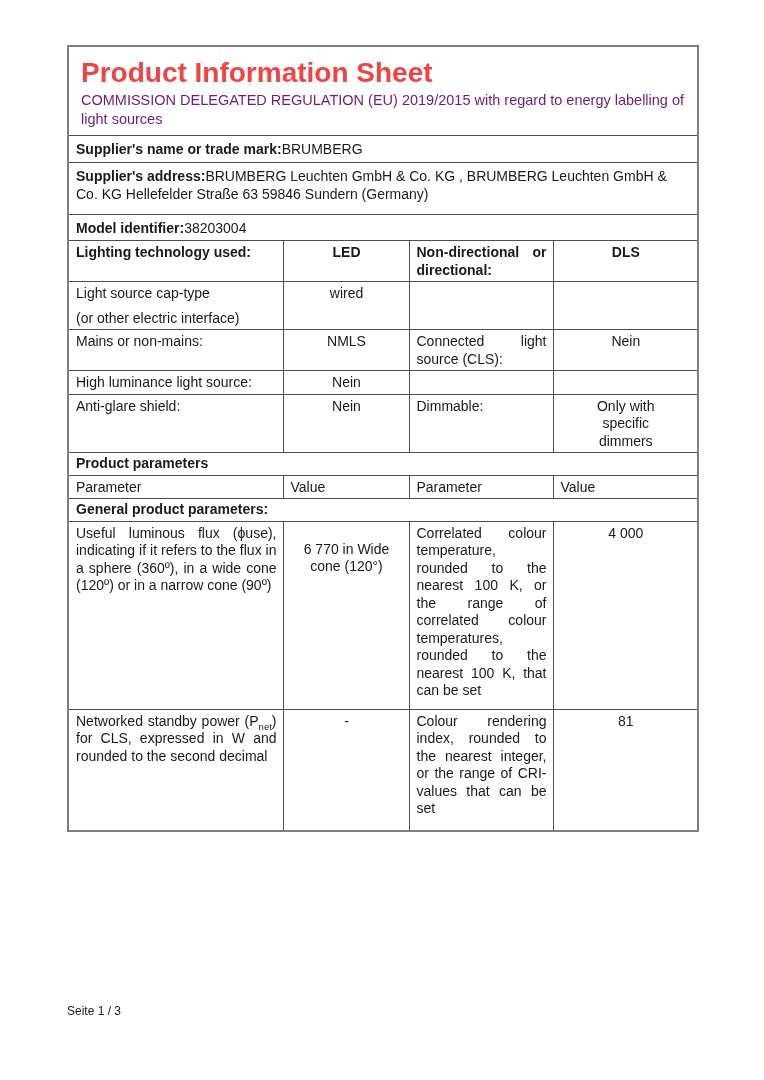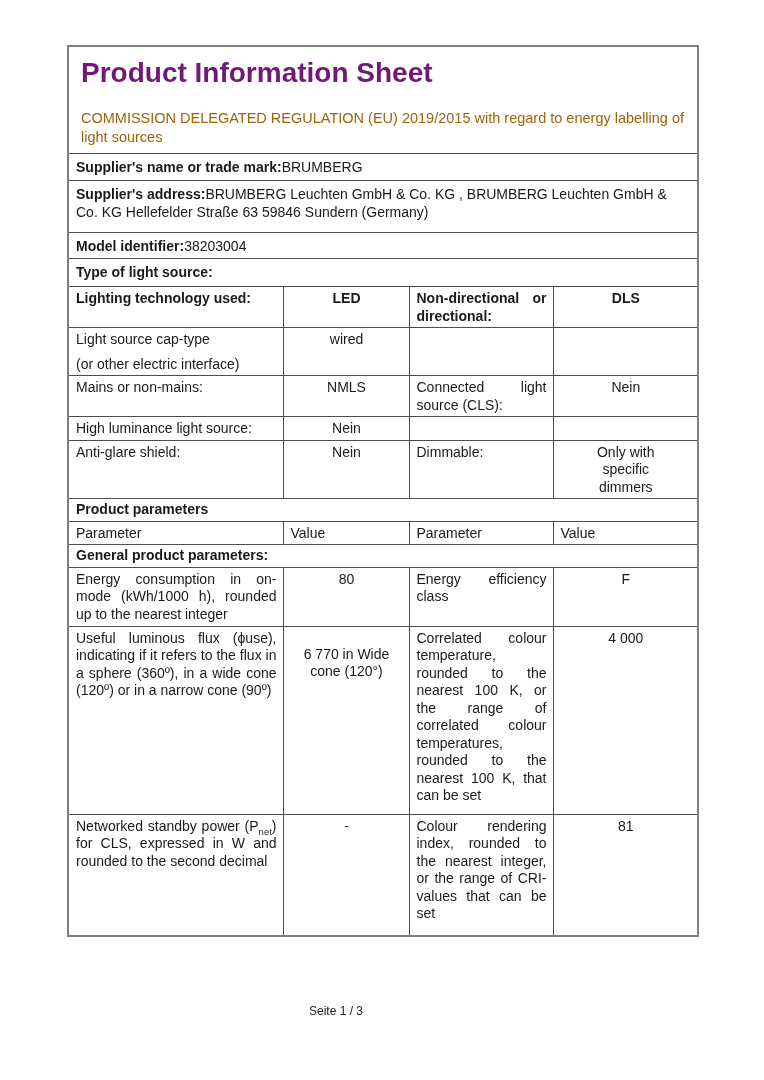--- a/index.html
+++ b/index.html
@@ -49,65 +49,65 @@
   tr.h-pp3 td { height: 122px; }
 
   .title-cell { padding: 10px 12px 6px 12px !important; }
   .page-title {
     font-size: 28px;
     font-weight: bold;
     color: #33189a;
     line-height: 32px;
   }
   .subtitle {
-    margin-top: 20px;
+    margin-top: 2px;
     font-size: 14.5px;
     line-height: 19px;
-    color: #a16207;
+    color: #701a75;
   }
   .kv-cell { padding-top: 5px !important; }
   .kv-label { font-weight: bold; }
   .kv-value { }
 
   .sec-heading { font-weight: bold; }
   td.center-heading { text-align: left; font-weight: bold; padding-top: 2px !important; }
 
   td.param { text-align: justify; }
   td.value { text-align: center; }
   .narrow-90  { max-width: 96px;  margin: 0 auto; }
   .narrow-100 { max-width: 104px; margin: 16px auto; }
   .line2 { margin-top: 7px; }
 
   sub { font-size: 0.68em; line-height: 0; }
 
   .footer {
     position: absolute;
     left: 67px; top: 1004px;
     width: 538px;
-    text-align: center;
+    text-align: left;
     font-size: 12px;
     color: #222;
   }
 </style>
 </head>
 <body>
 
 <div class="sheet">
   <table class="doc">
     <colgroup>
       <col style="width:215px">
         <col style="width:126px">
         <col style="width:144px">
         <col style="width:145px">
     </colgroup>
 
     <tbody>
         <tr class="h-title">
       <td colspan="4" class="title-cell">
-        <div class="page-title" style="color: #701a75;">Product Information Sheet</div>
+        <div class="page-title" style="color: #ef4444;">Product Information Sheet</div>
         <div class="subtitle">COMMISSION DELEGATED REGULATION (EU) 2019/2015 with regard to energy labelling of light sources</div>
       </td>
     </tr>
 
     <tr class="h-sname">
       <td colspan="4" class="kv-cell">
         <span class="kv-label">Supplier's name or trade mark:</span><span class="kv-value">BRUMBERG</span>
       </td>
     </tr>
 
@@ -116,25 +116,20 @@
         <span class="kv-label">Supplier's address:</span><span class="kv-value">BRUMBERG Leuchten GmbH &amp; Co. KG , BRUMBERG Leuchten GmbH &amp; Co. KG Hellefelder Straße 63 59846 Sundern (Germany)</span>
       </td>
     </tr>
 
     <tr class="h-model">
       <td colspan="4" class="kv-cell">
         <span class="kv-label">Model identifier:</span><span class="kv-value">38203004</span>
       </td>
     </tr>
 
-    <tr class="h-thead">
-      <td colspan="4" class="kv-cell">
-        <span class="sec-heading">Type of light source:</span>
-      </td>
-    </tr>
 
     <tr class="h-r0">
       <td class="param"><span>Lighting technology used:</span></td>
       <td class="value">LED</td>
       <td class="param"><span>Non-directional or directional:</span></td>
       <td class="value">DLS</td>
     </tr>
     <tr class="h-r1">
       <td class="param">
         <div><span>Light source cap-type</span></div>
@@ -173,26 +168,20 @@
       <td>Parameter</td>
       <td>Value</td>
       <td>Parameter</td>
       <td>Value</td>
     </tr>
 
     <tr class="h-gen">
       <td colspan="4" class="center-heading">General product parameters:</td>
     </tr>
 
-    <tr class="h-pp0">
-      <td class="param"><span>Energy consumption in on-mode (kWh/1000 h), rounded up to the nearest integer</span></td>
-      <td class="value">80</td>
-      <td class="param"><span>Energy efficiency class</span></td>
-      <td class="value">F</td>
-    </tr>
     <tr class="h-pp1">
       <td class="param"><span>Useful luminous flux (ϕuse), indicating if it refers to the flux in a sphere (360º), in a wide cone (120º) or in a narrow cone (90º)</span></td>
       <td class="value">
         <div class="narrow-100">6 770 in Wide cone (120°)</div>
       </td>
       <td class="param"><span>Correlated colour temperature, rounded to the nearest 100 K, or the range of correlated colour temperatures, rounded to the nearest 100 K, that can be set</span></td>
       <td class="value">4 000</td>
     </tr>
     <tr class="h-pp3">
       <td class="param"><span>Networked standby power (P</span><sub>net</sub><span>) for CLS, expressed in W and rounded to the second decimal</span></td>

